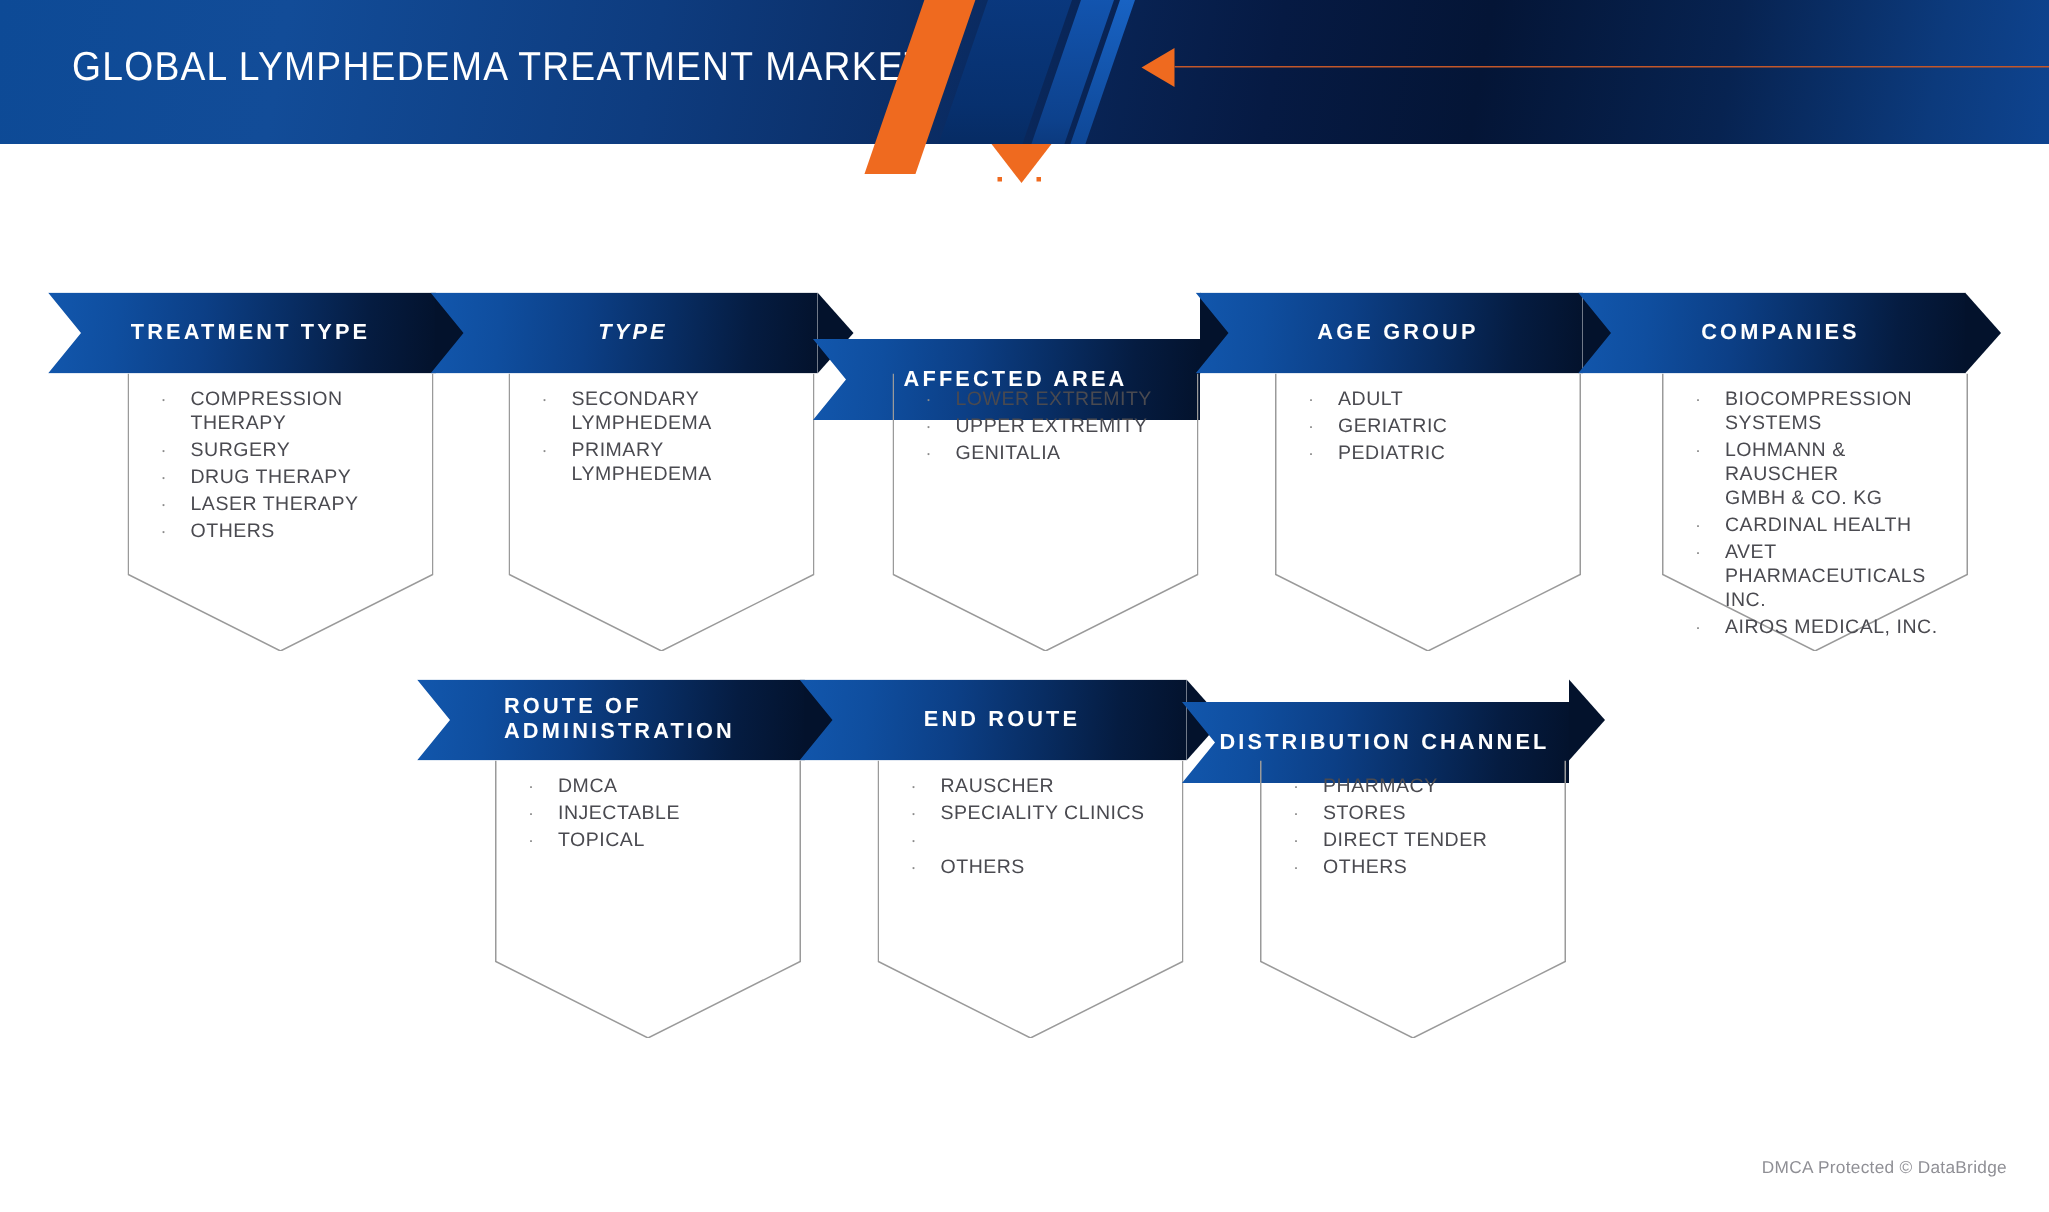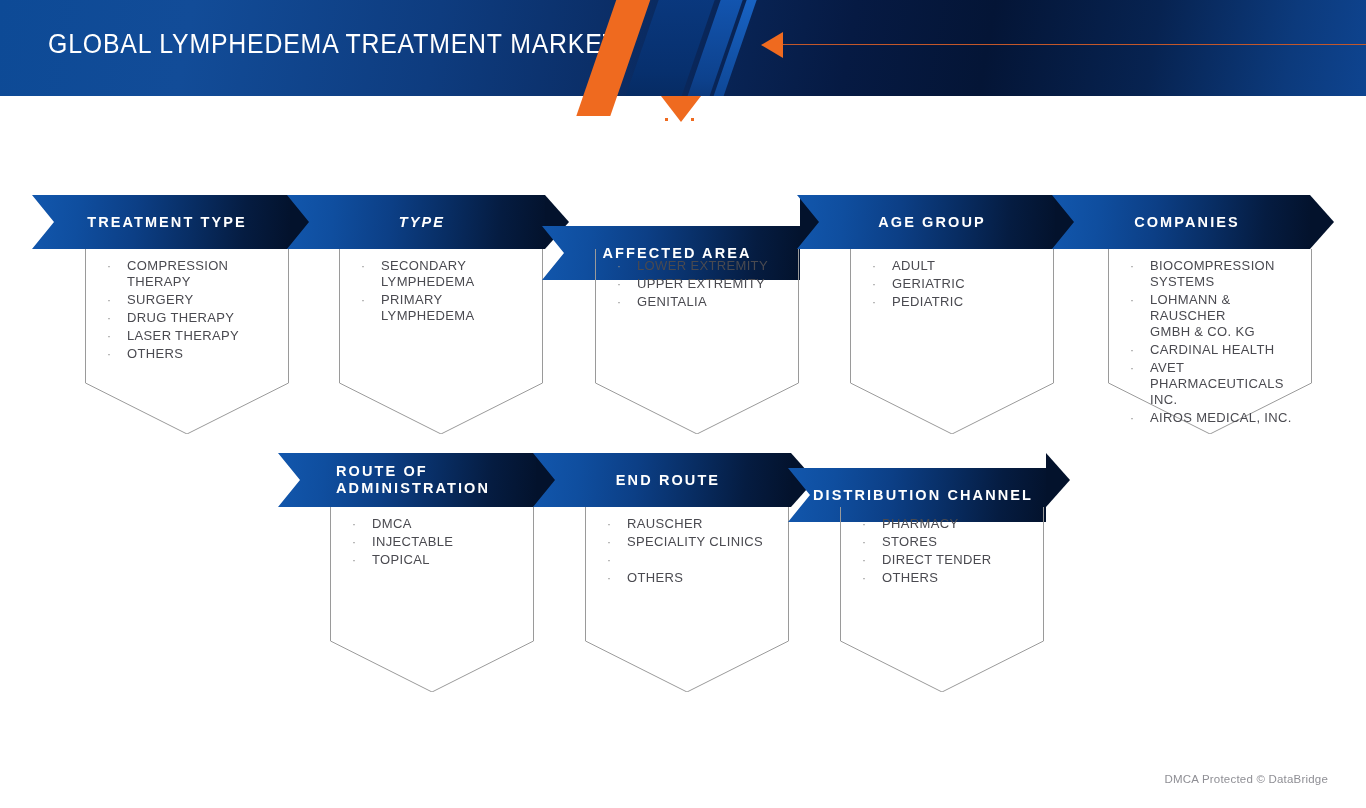--- a/index.html
+++ b/index.html
@@ -192,21 +192,21 @@
     color: #4a4a50;
     font-size: 13px;
     line-height: 16px;
     letter-spacing: 0.35px;
     white-space: pre-line;
   }
 
   
   .footer {
     position: absolute;
-    right: 38px;
+    right: 28px;
     top: 773px;
     color: #8f8f95;
     font-size: 11.5px;
     letter-spacing: 0.2px;
   }
 </style>
 </head>
 <body>
 
 <div class="header">

